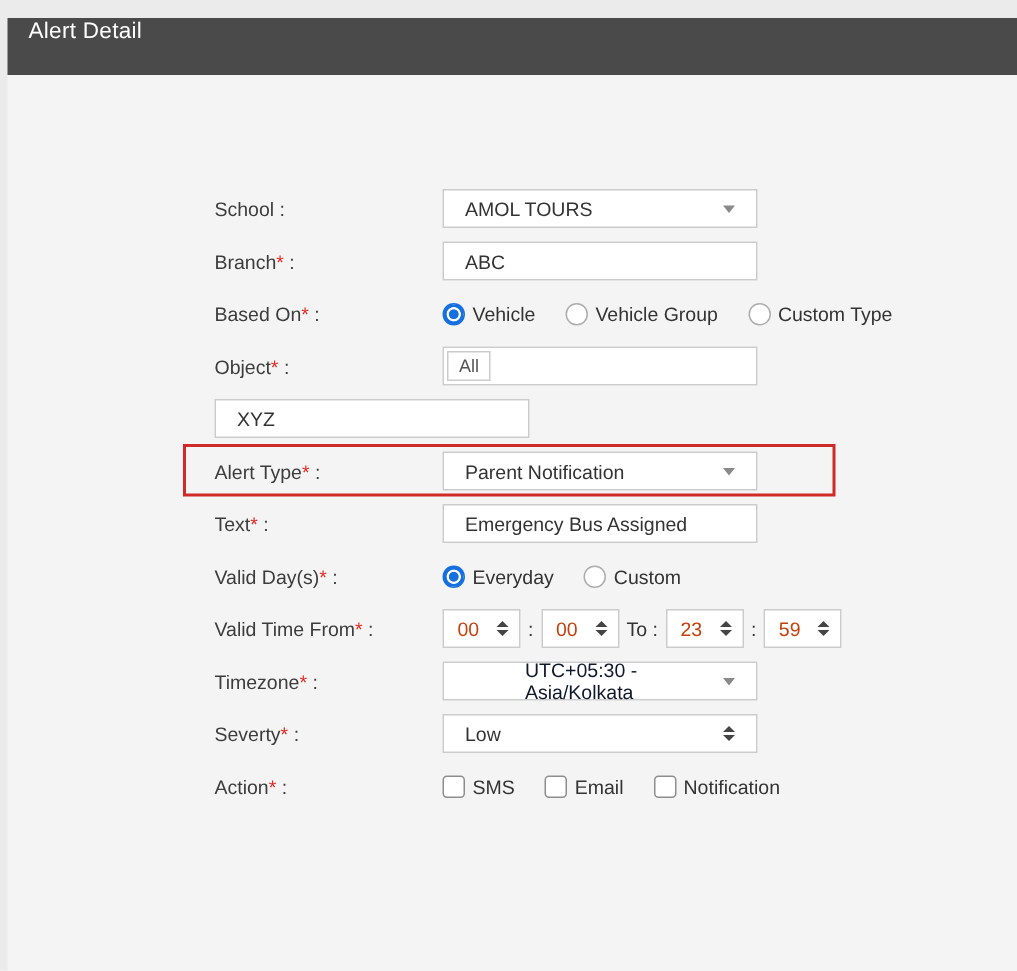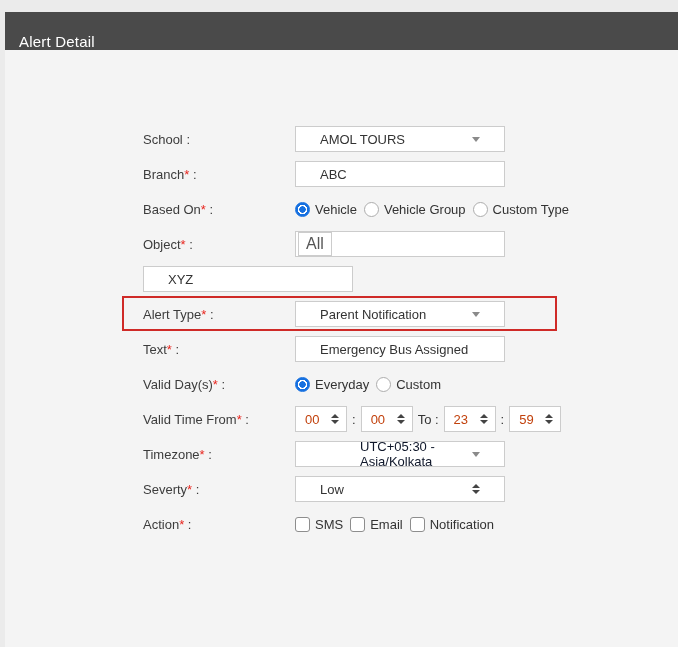--- a/index.html
+++ b/index.html
@@ -6,57 +6,57 @@
   html,body { width:678px; height:647px; }
   body {
     background:#ebebeb;
     font-family:"Liberation Sans", sans-serif;
     position:relative;
     overflow:hidden;
   }
   .panel { position:absolute; left:5px; top:12px; right:0; bottom:0; }
   .panel-header {
     height:38px; background:#4a4a4a; color:#fff;
-    display:flex; align-items:flex-end; padding-left:14px;
+    display:flex; align-items:flex-start; padding-left:14px;
     font-size:15px; font-weight:400; letter-spacing:.2px;
   }
   .panel-body {
     position:absolute; top:38px; left:0; right:0; bottom:0;
     background:#f4f4f4;
   }
   .form { position:absolute; left:138px; top:76px; display:flex; flex-direction:column; }
   .row { display:flex; align-items:center; min-height:26px; margin-bottom:9px; position:relative; }
   .row.highlighted .red-box {
     position:absolute; left:-21px; top:-5px; width:435px; height:35px;
     border:2px solid #cf2a27; pointer-events:none;
   }
   .lbl { width:152px; font-size:13px; color:#3c3c3c; flex:none; }
   .req { color:#e8261f; }
   .ctl { display:flex; align-items:center; }
 
   .inputbox, .selectbox {
     width:210px; height:26px; background:#fff; border:1px solid #ccc;
     display:flex; align-items:center; font-size:13px; color:#333;
-    padding:0 24px; position:relative;
+    padding:0 14px; position:relative;
   }
   .selectbox .val { flex:1; }
   .selectbox.disabled .val { color:#0f172a;margin-left:40px; }
   .caret-down {
     width:0; height:0; flex:none;
     border-left:4px solid transparent; border-right:4px solid transparent;
     border-top:5px solid #8a8a8a;
   }
   .updown { display:flex; flex-direction:column; gap:2px; align-items:center; flex:none; }
   .updown .up { width:0;height:0;border-left:4px solid transparent;border-right:4px solid transparent;border-bottom:4px solid #444; }
   .updown .dn { width:0;height:0;border-left:4px solid transparent;border-right:4px solid transparent;border-top:4px solid #444; }
 
   .objectbox { width:210px; height:26px; background:#fff; border:1px solid #ccc; display:flex; align-items:center; padding:1px; }
-  .chip { border:1px solid #ccc; background:#fff; color:#555; font-size:16px; padding:2px 7px; margin-left:1px; }
-
-  .radio-group, .check-group { display:flex; align-items:flex-end; gap:7px; font-size:13px; color:#333; }
+  .chip { border:1px solid #ccc; background:#fff; color:#555; font-size:12px; padding:2px 7px; margin-left:1px; }
+
+  .radio-group, .check-group { display:flex; align-items:flex-end; gap:20px; font-size:13px; color:#333; }
   .radio-item, .check-item { display:flex; align-items:center; gap:5px; cursor:pointer; }
   .radio {
     width:15px; height:15px; border-radius:50%;
     border:1px solid #adadad; background:#fff; flex:none;
   }
   .radio.checked {
     border:1px solid #1670e0;
     background:radial-gradient(circle at center, #1670e0 0 3px, #fff 3.5px 4.5px, #1670e0 5px 8px);
   }
   .checkbox { width:15px; height:15px; border:1px solid #8d8d8d; border-radius:3px; background:#fff; flex:none; }

